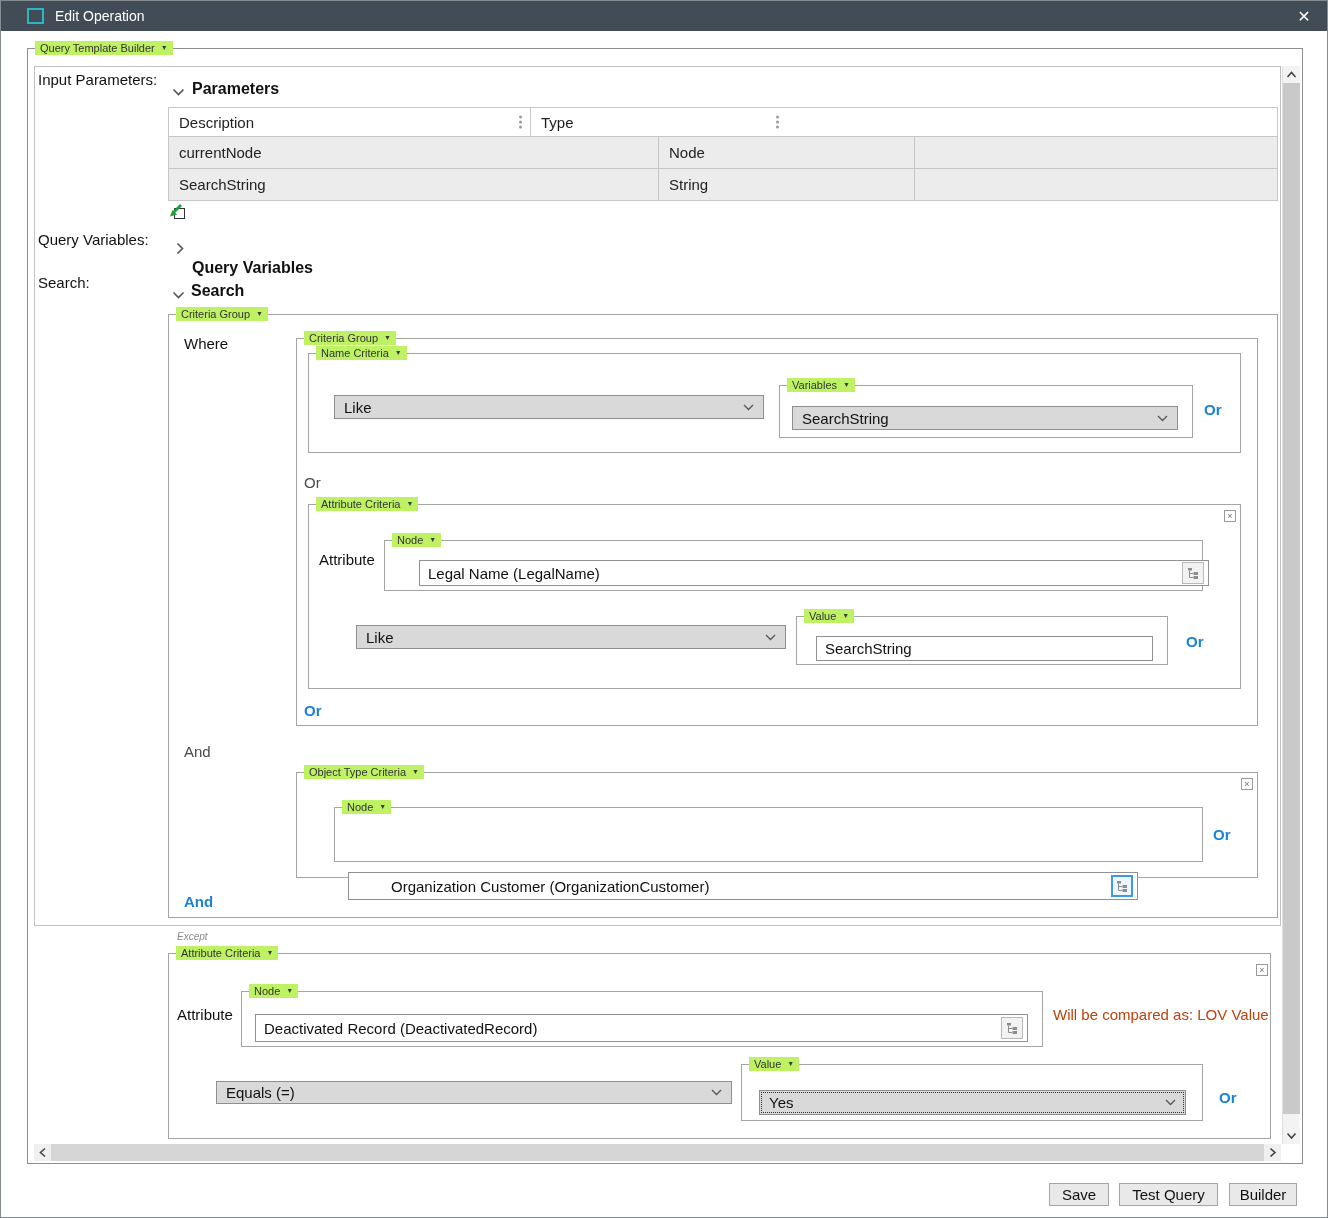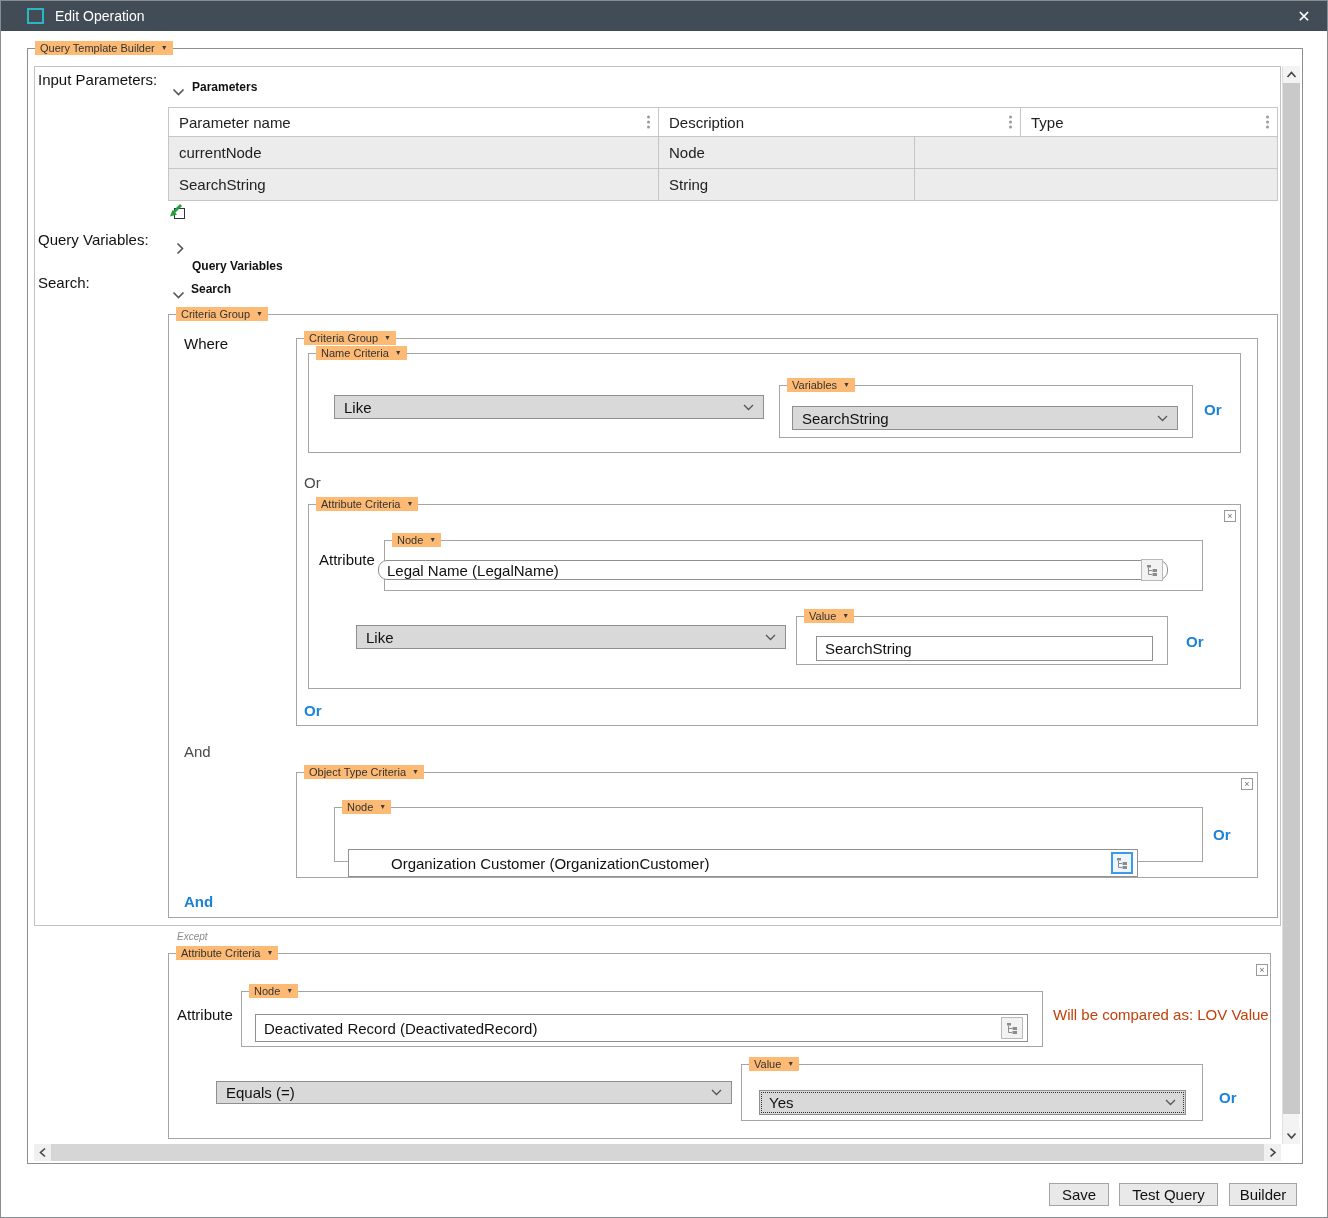--- a/index.html
+++ b/index.html
@@ -14,25 +14,25 @@
 
   
   .titlebar { position:absolute; left:0; top:0; width:100%; height:30px; background:#424c56; display:flex; align-items:center; }
   .title-icon { position:absolute; left:26px; top:7px; width:17px; height:16px; border:2px solid #2cb5c3; background:transparent; }
   .title-text { position:absolute; left:54px; top:0; line-height:30px; color:#fff; font-size:14px; }
   .title-close { position:absolute; right:8px; top:0; width:30px; height:30px; color:#fff; font-size:16px; display:flex; align-items:center; justify-content:center; cursor:pointer; }
 
   
   .fs { position:absolute; border:1px solid #a5a5a5; }
   .fs.dk { border-color:#8f8f8f; }
-  .lg { position:absolute; top:-8px; left:7px; background:#fdba74; padding:0 5px; font-size:11px; color:#333; display:flex; align-items:center; gap:6px; white-space:nowrap; line-height:14px; }
+  .lg { position:absolute; top:-8px; left:7px; background:#bef264; padding:0 5px; font-size:11px; color:#333; display:flex; align-items:center; gap:6px; white-space:nowrap; line-height:14px; }
   .tri { font-size:7px; color:#3c3c3c; line-height:10px; }
 
   
-  .sec-hdr { position:absolute; font-weight:bold; font-size:12px; color:#111; }
+  .sec-hdr { position:absolute; font-weight:bold; font-size:16px; color:#111; }
   .chev { position:absolute; }
 
   
   .dd { position:absolute; background:#d9d9d9; border:1px solid #8f8f8f; display:flex; align-items:center; justify-content:space-between; font-size:15px; color:#111; padding:0 9px 0 9px; cursor:default; }
   .dd.focusdot { outline:1px dotted #333; outline-offset:-3px; }
 
   
   .ti { position:absolute; background:#fff; border:1px solid #919191; display:flex; align-items:center; justify-content:space-between; font-size:15px; color:#111; padding:0 4px 0 8px; }
   .tree-btn { width:22px; height:22px; border:1px solid #b9b9b9; background:#f2f2f2; display:flex; align-items:center; justify-content:center; flex:0 0 auto; }
   .tree-btn.blue { border:2px solid #3c9ae8; background:#eef6fd; }
@@ -97,28 +97,20 @@
 
   <span class="chev" style="left:171px; top:82px;">
     <svg width="13" height="9">
         <polyline points="1.5,1.5 6.5,6.5 11.5,1.5" fill="none" stroke="#555" stroke-width="1.6"></polyline>
       </svg>
   </span>
   <div class="sec-hdr" style="left:191px; top:79px;">Parameters</div>
 
   <div class="ptable">
     <div class="prow phead">
-      <div class="pcell c1">
-        <span>Parameter name</span>
-        <span class="kebab">
-            <i></i>
-            <i></i>
-            <i></i>
-          </span>
-      </div>
       <div class="pcell c3">
         <span>Description</span>
         <span class="kebab">
             <i></i>
             <i></i>
             <i></i>
           </span>
       </div>
       <div class="pcell c2">
         <span>Type</span>
@@ -214,21 +206,21 @@
     </span>
   </div>
   <span class="closebox" style="left:1223px; top:509px;">×</span>
   <div class="plain-label" style="left:318px; top:550px;">Attribute</div>
   <div class="fs" style="left:383px; top:539px; width:819px; height:51px;">
     <span class="lg">
       <span>Node</span>
       <span class="tri">▼</span>
     </span>
   </div>
-  <div class="ti" style="left:377px; top:559px; width:790px; height:20px;border-radius:9px;">
+  <div class="ti" style="left:418px; top:559px; width:790px; height:26px;">
     <span>Legal Name (LegalName)</span>
     <span class="tree-btn">
       <svg width="14" height="14">
         <rect x="2" y="2" width="4" height="2.5" fill="#8c8c8c"></rect>
         <path d="M3.5 4.5 V11.5 M3.5 7.5 H7 M3.5 11.5 H7" stroke="#8c8c8c" fill="none"></path>
         <rect x="7.5" y="6" width="4.5" height="3" fill="#8c8c8c"></rect>
         <rect x="7.5" y="10" width="4.5" height="3" fill="#8c8c8c"></rect>
       </svg>
     </span>
   </div>
@@ -259,21 +251,21 @@
       <span class="tri">▼</span>
     </span>
   </div>
   <span class="closebox" style="left:1240px; top:777px;">×</span>
   <div class="fs" style="left:333px; top:806px; width:869px; height:55px;">
     <span class="lg">
       <span>Node</span>
       <span class="tri">▼</span>
     </span>
   </div>
-  <div class="ti" style="left:347px; top:848px; width:790px; height:28px;padding-left:42px;">
+  <div class="ti" style="left:347px; top:871px; width:790px; height:28px;padding-left:42px;">
     <span>Organization Customer (OrganizationCustomer)</span>
     <span class="tree-btn blue">
       <svg width="14" height="14">
         <rect x="2" y="2" width="4" height="2.5" fill="#8c8c8c"></rect>
         <path d="M3.5 4.5 V11.5 M3.5 7.5 H7 M3.5 11.5 H7" stroke="#8c8c8c" fill="none"></path>
         <rect x="7.5" y="6" width="4.5" height="3" fill="#8c8c8c"></rect>
         <rect x="7.5" y="10" width="4.5" height="3" fill="#8c8c8c"></rect>
       </svg>
     </span>
   </div>

